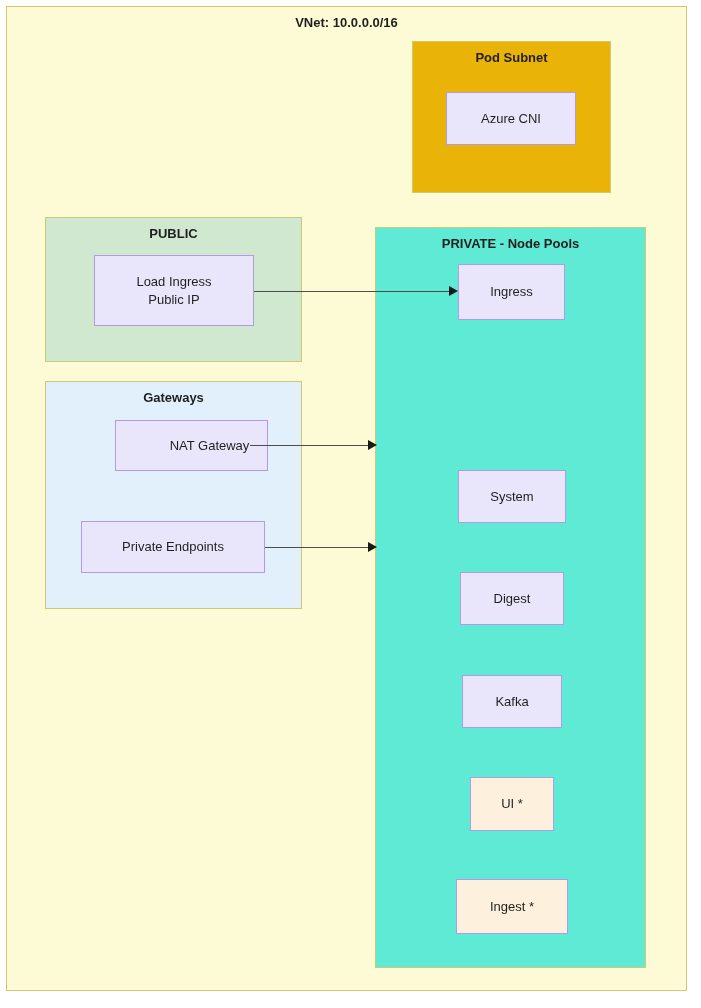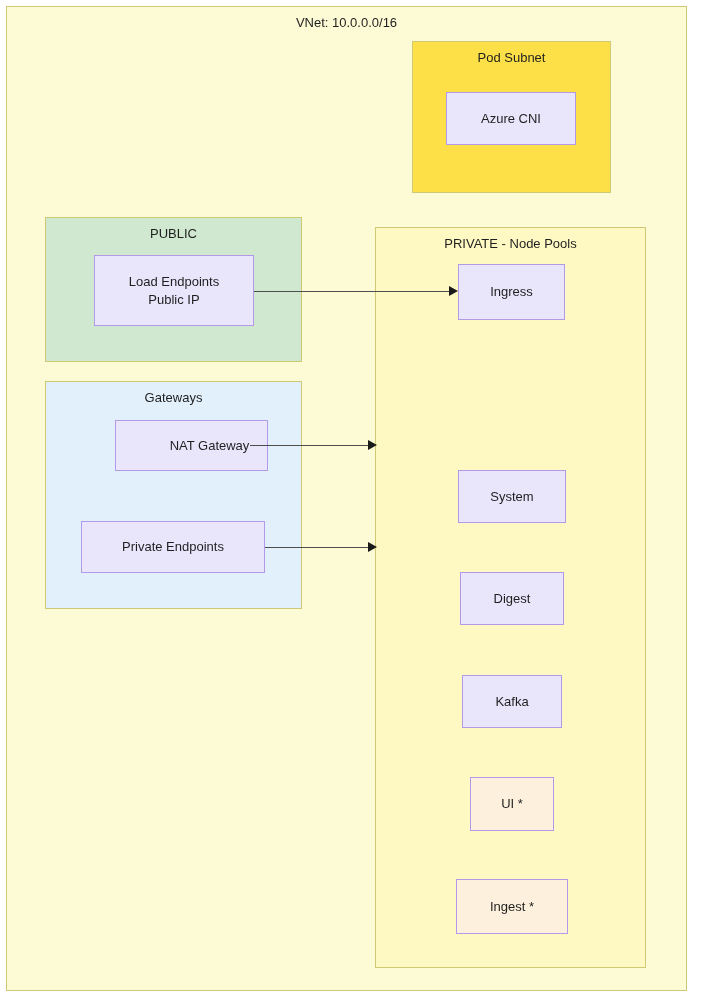--- a/index.html
+++ b/index.html
@@ -30,51 +30,52 @@
   
   .container-box {
     align-items: flex-start;
     padding-top: 7px;
     text-align: center;
   }
   .container-box > .label {
     display: block;
     width: 100%;
     text-align: center;
+    font-weight: bold;
   }
   
   .node-box {
     align-items: center;
     text-align: center;
   }
   .node-box > .label {
     display: block;
     width: 100%;
     text-align: center;
     white-space: pre-line;
   }
 
   .vnet {
     background: #fdfbd5;
     border: 1.3px solid #cfc973;
   }
   .subnet-yellow {
-    background: #fde047;
+    background: #eab308;
     border: 1.3px solid #cfc973;
   }
   .subnet-green {
     background: #cfe8cf;
     border: 1.3px solid #cfc973;
   }
   .subnet-blue {
     background: #e2f0fb;
     border: 1.3px solid #cfc973;
   }
   .subnet-pink {
-    background: #fef9c3;
+    background: #5eead4;
     border: 1.3px solid #cfc973;
   }
   .leaf-lavender {
     background: #e9e6fc;
     border: 1.3px solid #b39ae8;
   }
   .leaf-cream {
     background: #fdf1dd;
     border: 1.3px solid #b39ae8;
   }
@@ -108,21 +109,21 @@
 
   <div class="box node-box leaf-lavender" style="left:446px; top:92px; width:130px; height:53px;">
     <span class="label">Azure CNI</span>
   </div>
 
   <div class="box container-box subnet-green" style="left:45px; top:217px; width:257px; height:145px;">
     <span class="label">PUBLIC</span>
   </div>
 
   <div class="box node-box leaf-lavender" style="left:94px; top:255px; width:160px; height:71px;">
-    <span class="label">Load Endpoints
+    <span class="label">Load Ingress
 Public IP</span>
   </div>
 
   <div class="box container-box subnet-blue" style="left:45px; top:381px; width:257px; height:228px;">
     <span class="label">Gateways</span>
   </div>
 
   <div class="box node-box leaf-lavender" style="left:115px; top:420px; width:153px; height:51px;padding-left:36px;">
     <span class="label">NAT Gateway</span>
   </div>

